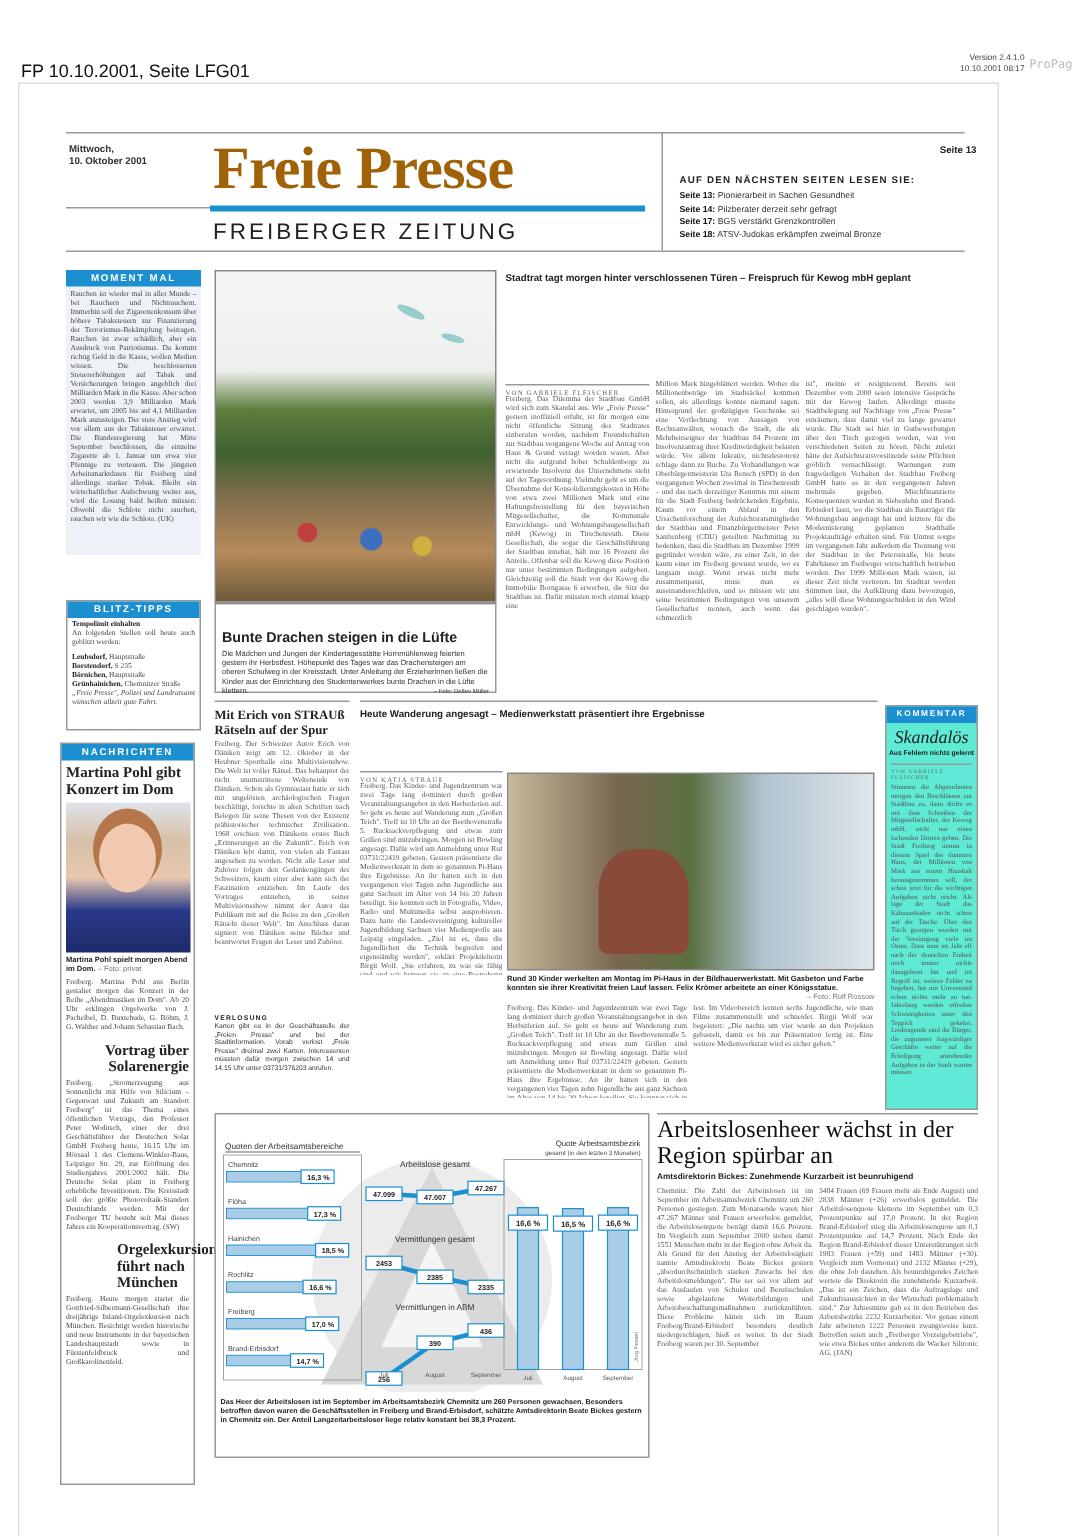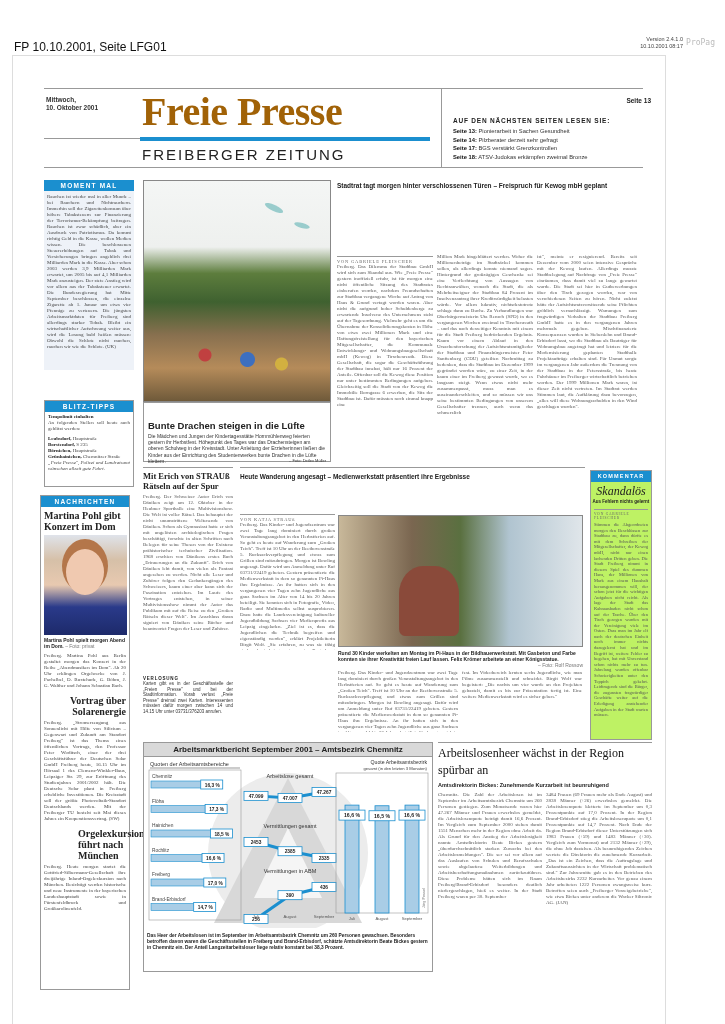--- a/index.html
+++ b/index.html
@@ -115,21 +115,21 @@
 </div>
 
 <div class="abs" style="left:337px;top:178px;width:315px;">
   <div class="deck" style="margin-top:4px;">Stadtrat tagt morgen hinter verschlossenen Türen – Freispruch für Kewog mbH geplant</div>
 </div>
 <div class="abs byline" style="left:337px;top:256px;width:96px;">VON GABRIELE FLEISCHER</div>
 <div class="abs textcol" style="left:337px;top:264px;width:96px;height:198px;">Freiberg. Das Dilemma der Stadtbau GmbH wird sich zum Skandal aus. Wie „Freie Presse" gestern inoffiziell erfuhr, ist für morgen eine nicht öffentliche Sitzung des Stadtrates einberufen worden, nachdem Freundschaften zur Stadtbau vergangene Woche auf Antrag von Haus &amp; Grund vertagt worden waren. Aber nicht die aufgrund hoher Schuldenberge zu erwartende Insolvenz des Unternehmens steht auf der Tagesordnung. Vielmehr geht es um die Übernahme der Konsolidierungskosten in Höhe von etwa zwei Millionen Mark und eine Haftungsfreistellung für den bayerischen Mitgesellschafter, die Kommunale Entwicklungs- und Wohnungsbaugesellschaft mbH (Kewog) in Tirschenreuth. Diese Gesellschaft, die sogar die Geschäftsführung der Stadtbau innehat, hält nur 16 Prozent der Anteile. Offenbar soll die Kewog diese Position nur unter bestimmten Bedingungen aufgeben. Gleichzeitig soll die Stadt von der Kewog die Immobilie Borngasse 6 erwerben, die Sitz der Stadtbau ist. Dafür müssten noch einmal knapp eine</div>
 <div class="abs textcol" style="left:437px;top:254px;width:96px;height:208px;">Million Mark hingeblättert werden. Woher die Millionenbeträge im Stadtsäckel kommen sollen, als allerdings konnte niemand sagen. Hintergrund der großzügigen Geschenke sei eine Verflechtung von Aussagen von Rechtsanwälten, wonach die Stadt, die als Mehrheitseigner der Stadtbau 84 Prozent im Insolvenzantrag ihrer Kreditwürdigkeit belasten würde. Vor allem lukrativ, nichtsdestotrotz schlage dann zu Buche. Zu Verhandlungen war Oberbürgermeisterin Uta Rensch (SPD) in den vergangenen Wochen zweimal in Tirschenreuth – und das nach derzeitiger Kenntnis mit einem für die Stadt Freiberg bedrückenden Ergebnis. Kaum vor einem Ablauf in den Ursachenforschung der Aufsichtsratsmitglieder der Stadtbau und Finanzbürgermeister Peter Sanftenberg (CDU) geteilten Nachmittag zu bedenken, dass die Stadtbau im Dezember 1999 gegründet worden wäre, zu einer Zeit, in der kaum einer im Freiberg gewusst wurde, wo es langsam steigt. Wenn etwas nicht mehr zusammenpasst, muss man es auseinanderschleifen, und so müssen wir uns seine bestimmten Bedingungen von unserem Gesellschafter trennen, auch wenn das schmerzlich</div>
 <div class="abs textcol" style="left:537px;top:254px;width:100px;height:208px;">ist", meinte er resignierend. Bereits seit Dezember vom 2000 seien intensive Gespräche mit der Kewog laufen. Allerdings musste Stadtbelegung auf Nachfrage von „Freie Presse" einräumen, dass damit viel zu lange gewartet wurde. Die Stadt sei hier in Gutbewerbungen über den Tisch gezogen worden, war von verschiedenen Seiten zu hören. Nicht zuletzt hätte der Aufsichtsratsvorsitzende seine Pflichten gröblich vernachlässigt. Warnungen zum fragwürdigen Verhalten der Stadtbau Freiberg GmbH hatte es in den vergangenen Jahren mehrmals gegeben. Mischfinanzierte Konsequenzen wurden in Siebenlehn und Brand-Erbisdorf lasst, wo die Stadtbau als Bauträger für Wohnungsbau angetragt hat und letztere für die Modernisierung geplanten Stadthalle Projektaufträge erhalten sind. Für Unmut sorgte im vergangenen Jahr außerdem die Trennung von der Stadtbau in der Petersstraße, bis heute Fahrhäuser im Freiberger wirtschaftlich betrieben worden. Der 1999 Millionen Mark waren, ist dieser Zeit nicht vertreten. Im Stadtrat werden Stimmen laut, die Aufklärung dazu bevorzugen, „alles will diese Wohnungsschulden in den Wind geschlagen wurden".</div>
 
-<div class="abs" style="left:590px;top:470px;width:62px;height:270px;border:1px solid #999;background:#bef264;">
+<div class="abs" style="left:590px;top:470px;width:62px;height:270px;border:1px solid #999;background:#5eead4;">
   <div class="blue-label" style="font-size:5.5px;">KOMMENTAR</div>
   <div class="kommentar-head" style="font-size:12px;margin-top:2px;">Skandalös</div>
   <div class="skand-sub" style="font-size:4.5px;">Aus Fehlern nichts gelernt</div>
   <div class="byline" style="margin:5px 3px 0;font-size:3.5px;">VON GABRIELE FLEISCHER</div>
   <div class="textcol" style="margin:2px 3px;height:210px;font-size:4.5px;line-height:5.6px;">Stimmen die Abgeordneten morgen den Beschlüssen zur Stadtbau zu, dann dürfte es mit dem Schreiben der Mitgesellschafter, der Kewog mbH, nicht nur einen lachenden Dritten geben. Die Stadt Freiberg nimmt in diesem Spiel des dummen Hans, der Millionen von Mark aus einem Haushalt herausgenommen will, der schon jetzt für die wichtigen Aufgaben nicht reicht. Als lage der Stadt das Kahnausbaden nicht schon auf der Tasche. Über den Tisch gezogen wurden mit der Vereinigung viele im Osten. Dass man im Jahr elf nach der deutschen Einheit noch immer nichts dazugelernt hat und im Begriff ist, weitere Fehler zu begehen, hat mit Unverstand schon nichts mehr zu tun. Jahrelang wurden offenbar Schwierigkeiten unter den Teppich gekehrt. Leidtragende sind die Bürger, die zugunsten fragwürdiger Geschäfte weiter auf die Erledigung anstehender Aufgaben in der Stadt warten müssen.</div>
 </div>
 
 <div class="hline" style="left:143px;top:467px;width:90px;"></div>
 <div class="abs" style="left:143px;top:472px;width:90px;">
   <div class="h2s" style="font-size:8.5px;line-height:9.5px;">Mit Erich von STRAUß Rätseln auf der Spur</div>
@@ -146,21 +146,20 @@
 <div class="abs textcol" style="left:240px;top:522px;width:95px;height:128px;">Freiberg. Das Kinder- und Jugendzentrum war zwei Tage lang dominiert durch großen Veranstaltungsangebot in den Herbstferien auf. So geht es heute auf Wanderung zum „Großen Teich". Treff ist 10 Uhr an der Beethovenstraße 5. Rucksackverpflegung und etwas zum Grillen sind mitzubringen. Morgen ist Bowling angesagt. Dafür wird um Anmeldung unter Ruf 03731/22419 gebeten. Gestern präsentierte die Medienwerkstatt in dem so genannten Pi-Haus ihre Ergebnisse. An ihr hatten sich in den vergangenen vier Tagen zehn Jugendliche aus ganz Sachsen im Alter von 14 bis 20 Jahren beteiligt. Sie konnten sich in Fotografie, Video, Radio und Multimedia selbst ausprobieren. Dazu hatte die Landesvereinigung kultureller Jugendbildung Sachsen vier Medienprofis aus Leipzig eingeladen. „Ziel ist es, dass die Jugendlichen die Technik begreifen und eigenständig werden", erklärt Projektleiterin Birgit Wolf. „Sie erfahren, zu was sie fähig sind und wir bringen sie an eine Bestrebung näher heran". Der 16-jährige Martin Wolf, ein Hobbyfotograf aus Beucha bei Leipzig, war begeistert. „Es gibt kein festes Thema, an das ich mich binden muss, ich habe Freiraum", beschreibt er die lockere Atmosphäre. Martin, der später einmal als Fotograf tätig sein möchte, ging mit Gleichgesinnten durch Freiberg und hielt verschiedene Motive mit der Kamera</div>
 <div class="abs" style="left:338px;top:515px;width:245px;height:132px;background:linear-gradient(90deg,#c8b89a 0%,#7a6650 30%,#5a7040 50%,#b0c4d0 70%,#e0e6ea 100%);border:1px solid #888;">
   <div style="position:absolute;left:60px;top:50px;width:60px;height:70px;background:#8a4a3a;border-radius:40% 40% 10% 10%;"></div>
 </div>
 <div class="abs small" style="left:338px;top:650px;width:245px;font-weight:bold;color:#222;"><span>Rund 30 Kinder werkelten am Montag im Pi-Haus in der Bildhauerwerkstatt. Mit Gasbeton und Farbe konnten sie ihrer Kreativität freien Lauf lassen. Felix Krömer arbeitete an einer Königsstatue.</span> <span style="font-weight:normal;color:#777;float:right;">– Foto: Rolf Rossow</span></div>
 <div class="abs textcol" style="left:240px;top:652px;width:95px;height:80px;"></div>
 <div class="abs textcol" style="left:338px;top:670px;width:120px;height:62px;">Freiberg. Das Kinder- und Jugendzentrum war zwei Tage lang dominiert durch großen Veranstaltungsangebot in den Herbstferien auf. So geht es heute auf Wanderung zum „Großen Teich". Treff ist 10 Uhr an der Beethovenstraße 5. Rucksackverpflegung und etwas zum Grillen sind mitzubringen. Morgen ist Bowling angesagt. Dafür wird um Anmeldung unter Ruf 03731/22419 gebeten. Gestern präsentierte die Medienwerkstatt in dem so genannten Pi-Haus ihre Ergebnisse. An ihr hatten sich in den vergangenen vier Tagen zehn Jugendliche aus ganz Sachsen im Alter von 14 bis 20 Jahren beteiligt. Sie konnten sich in Fotografie, Video, Radio und Multimedia selbst ausprobieren. Dazu hatte die Landesvereinigung kultureller Jugendbildung Sachsen vier Medienprofis aus Leipzig eingeladen. „Ziel ist es, dass die Jugendlichen die Technik begreifen und eigenständig werden", erklärt Projektleiterin Birgit Wolf. „Sie erfahren, zu was sie fähig sind und wir bringen sie an eine Bestrebung näher heran". Der 16-jährige Martin Wolf, ein Hobbyfotograf aus Beucha bei Leipzig, war begeistert. „Es gibt kein festes Thema, an das ich mich binden muss, ich habe Freiraum", beschreibt er die lockere Atmosphäre. Martin, der später einmal als Fotograf tätig sein möchte, ging mit Gleichgesinnten durch Freiberg und hielt verschiedene Motive mit der Kamera</div>
 <div class="abs textcol" style="left:462px;top:670px;width:120px;height:62px;">fest. Im Videobereich lernten sechs Jugendliche, wie man Filme zusammenstellt und schneidet. Birgit Wolf war begeistert: „Die nachts um vier wurde an den Projekten gebastelt, damit es bis zur Präsentation fertig ist. Eine weitere Medienwerkstatt wird es sicher geben."</div>
 
 <div class="abs chart-frame" style="left:143px;top:742px;width:290px;height:230px;">
-  <div class="chart-title">Arbeitsmarktbericht September 2001 – Amtsbezirk Chemnitz</div>
   <svg id="chart-svg" width="288" height="170" style="position:absolute;left:0;top:15px;">
       <circle cx="144" cy="95" r="80" fill="#ececec"></circle>
       <polygon points="144,20 70,165 218,165" fill="#d8d8d8"></polygon>
       <polygon points="144,70 110,140 178,140" fill="#f5f5f5"></polygon>
       <text x="6" y="8" font-size="5.5" fill="#333">Quoten der Arbeitsamtsbereiche</text>
       <line x1="6" y1="10" x2="96" y2="10" stroke="#555" stroke-width="0.6"></line>
       <rect x="5" y="12" width="92" height="150" fill="none" stroke="#999" stroke-width="0.6"></rect>
       <text x="8" y="20" font-size="4.8" fill="#444">Chemnitz</text>
       <rect x="7" y="23" width="51.72" height="7" fill="#a9cde6" stroke="#1b8fcf" stroke-width="0.6"></rect>
       <rect x="56.72" y="22" width="22" height="9" fill="#fff" stroke="#1b8fcf" stroke-width="0.8"></rect>
@@ -227,17 +226,17 @@
       <rect x="255" y="52.099999999999994" width="26" height="10" fill="#fff" stroke="#1b8fcf" stroke-width="0.8"></rect>
       <text x="268" y="59.099999999999994" font-size="5.2" text-anchor="middle" fill="#222" font-weight="bold">16,6 %</text>
       <text x="268" y="162" font-size="4.2" text-anchor="middle" fill="#555">September</text>
       <text x="281" y="150" font-size="3.8" fill="#777" transform="rotate(-90 281 150)">Jörg Pessel</text>
     </svg>
   <div class="small" style="position:absolute;left:3px;top:190px;width:283px;font-weight:bold;color:#222;font-size:4.8px;line-height:6px;">Das Heer der Arbeitslosen ist im September im Arbeitsamtsbezirk Chemnitz um 260 Personen gewachsen. Besonders betroffen davon waren die Geschäftsstellen in Freiberg und Brand-Erbisdorf, schätzte Amtsdirektorin Beate Bickes gestern in Chemnitz ein. Der Anteil Langzeitarbeitsloser liege relativ konstant bei 38,3 Prozent.</div>
 </div>
 
 <div class="hline" style="left:438px;top:742px;width:214px;"></div>
 <div class="abs" style="left:438px;top:745px;width:214px;">
-  <h1 class="big" style="font-size:12px;line-height:17px;">Arbeitslosenheer wächst in der Region spürbar an</h1>
+  <h1 class="big" style="font-size:16px;line-height:17px;">Arbeitslosenheer wächst in der Region spürbar an</h1>
   <div class="deck" style="margin-top:3px;font-size:5.5px;">Amtsdirektorin Bickes: Zunehmende Kurzarbeit ist beunruhigend</div>
 </div>
 <div class="abs textcol" style="left:438px;top:792px;width:104px;height:190px;">Chemnitz. Die Zahl der Arbeitslosen ist im September im Arbeitsamtsbezirk Chemnitz um 260 Personen gestiegen. Zum Monatsende waren hier 47.267 Männer und Frauen erwerbslos gemeldet, die Arbeitslosenquote beträgt damit 16,6 Prozent. Im Vergleich zum September 2000 stehen damit 1551 Menschen mehr in der Region ohne Arbeit da. Als Grund für den Anstieg der Arbeitslosigkeit nannte Amtsdirektorin Beate Bickes gestern „überdurchschnittlich starken Zuwachs bei den Arbeitslosmeldungen". Die ser sei vor allem auf das Auslaufen von Schulen und Berufsschulen sowie abgelaufene Weiterbildungen und Arbeitsbeschaffungsmaßnahmen zurückzuführen. Diese Probleme hätten sich im Raum Freiberg/Brand-Erbisdorf besonders deutlich niedergeschlagen, hieß es weiter. In der Stadt Freiberg waren per 30. September</div>
 <div class="abs textcol" style="left:546px;top:792px;width:106px;height:190px;">3484 Frauen (69 Frauen mehr als Ende August) und 2838 Männer (+26) erwerbslos gemeldet. Die Arbeitslosenquote kletterte im September um 0,3 Prozentpunkte auf 17,0 Prozent. In der Region Brand-Erbisdorf stieg die Arbeitslosenquote um 0,1 Prozentpunkte auf 14,7 Prozent. Nach Ende der Region Brand-Erbisdorf dieser Unterstützungen sich 1983 Frauen (+59) und 1483 Männer (+30). Vergleich zum Vormonat) und 2132 Männer (+29), die ohne Job dastehen. Als beunruhigendes Zeichen wertete die Direktorin die zunehmende Kurzarbeit. „Das ist ein Zeichen, dass die Auftragslage und Zukunftsaussichten in der Wirtschaft problematisch sind." Zur Jahresmitte gab es in den Betrieben des Arbeitsbezirks 2232 Kurzarbeiter. Vor genau einem Jahr arbeiteten 1222 Personen zwangsweise kurz. Betroffen seien auch „Freiberger Vorzeigebetriebe", wie etwa Bickes unter anderem die Wacker Siltronic AG. (JAN)</div>
 
 </body></html>

